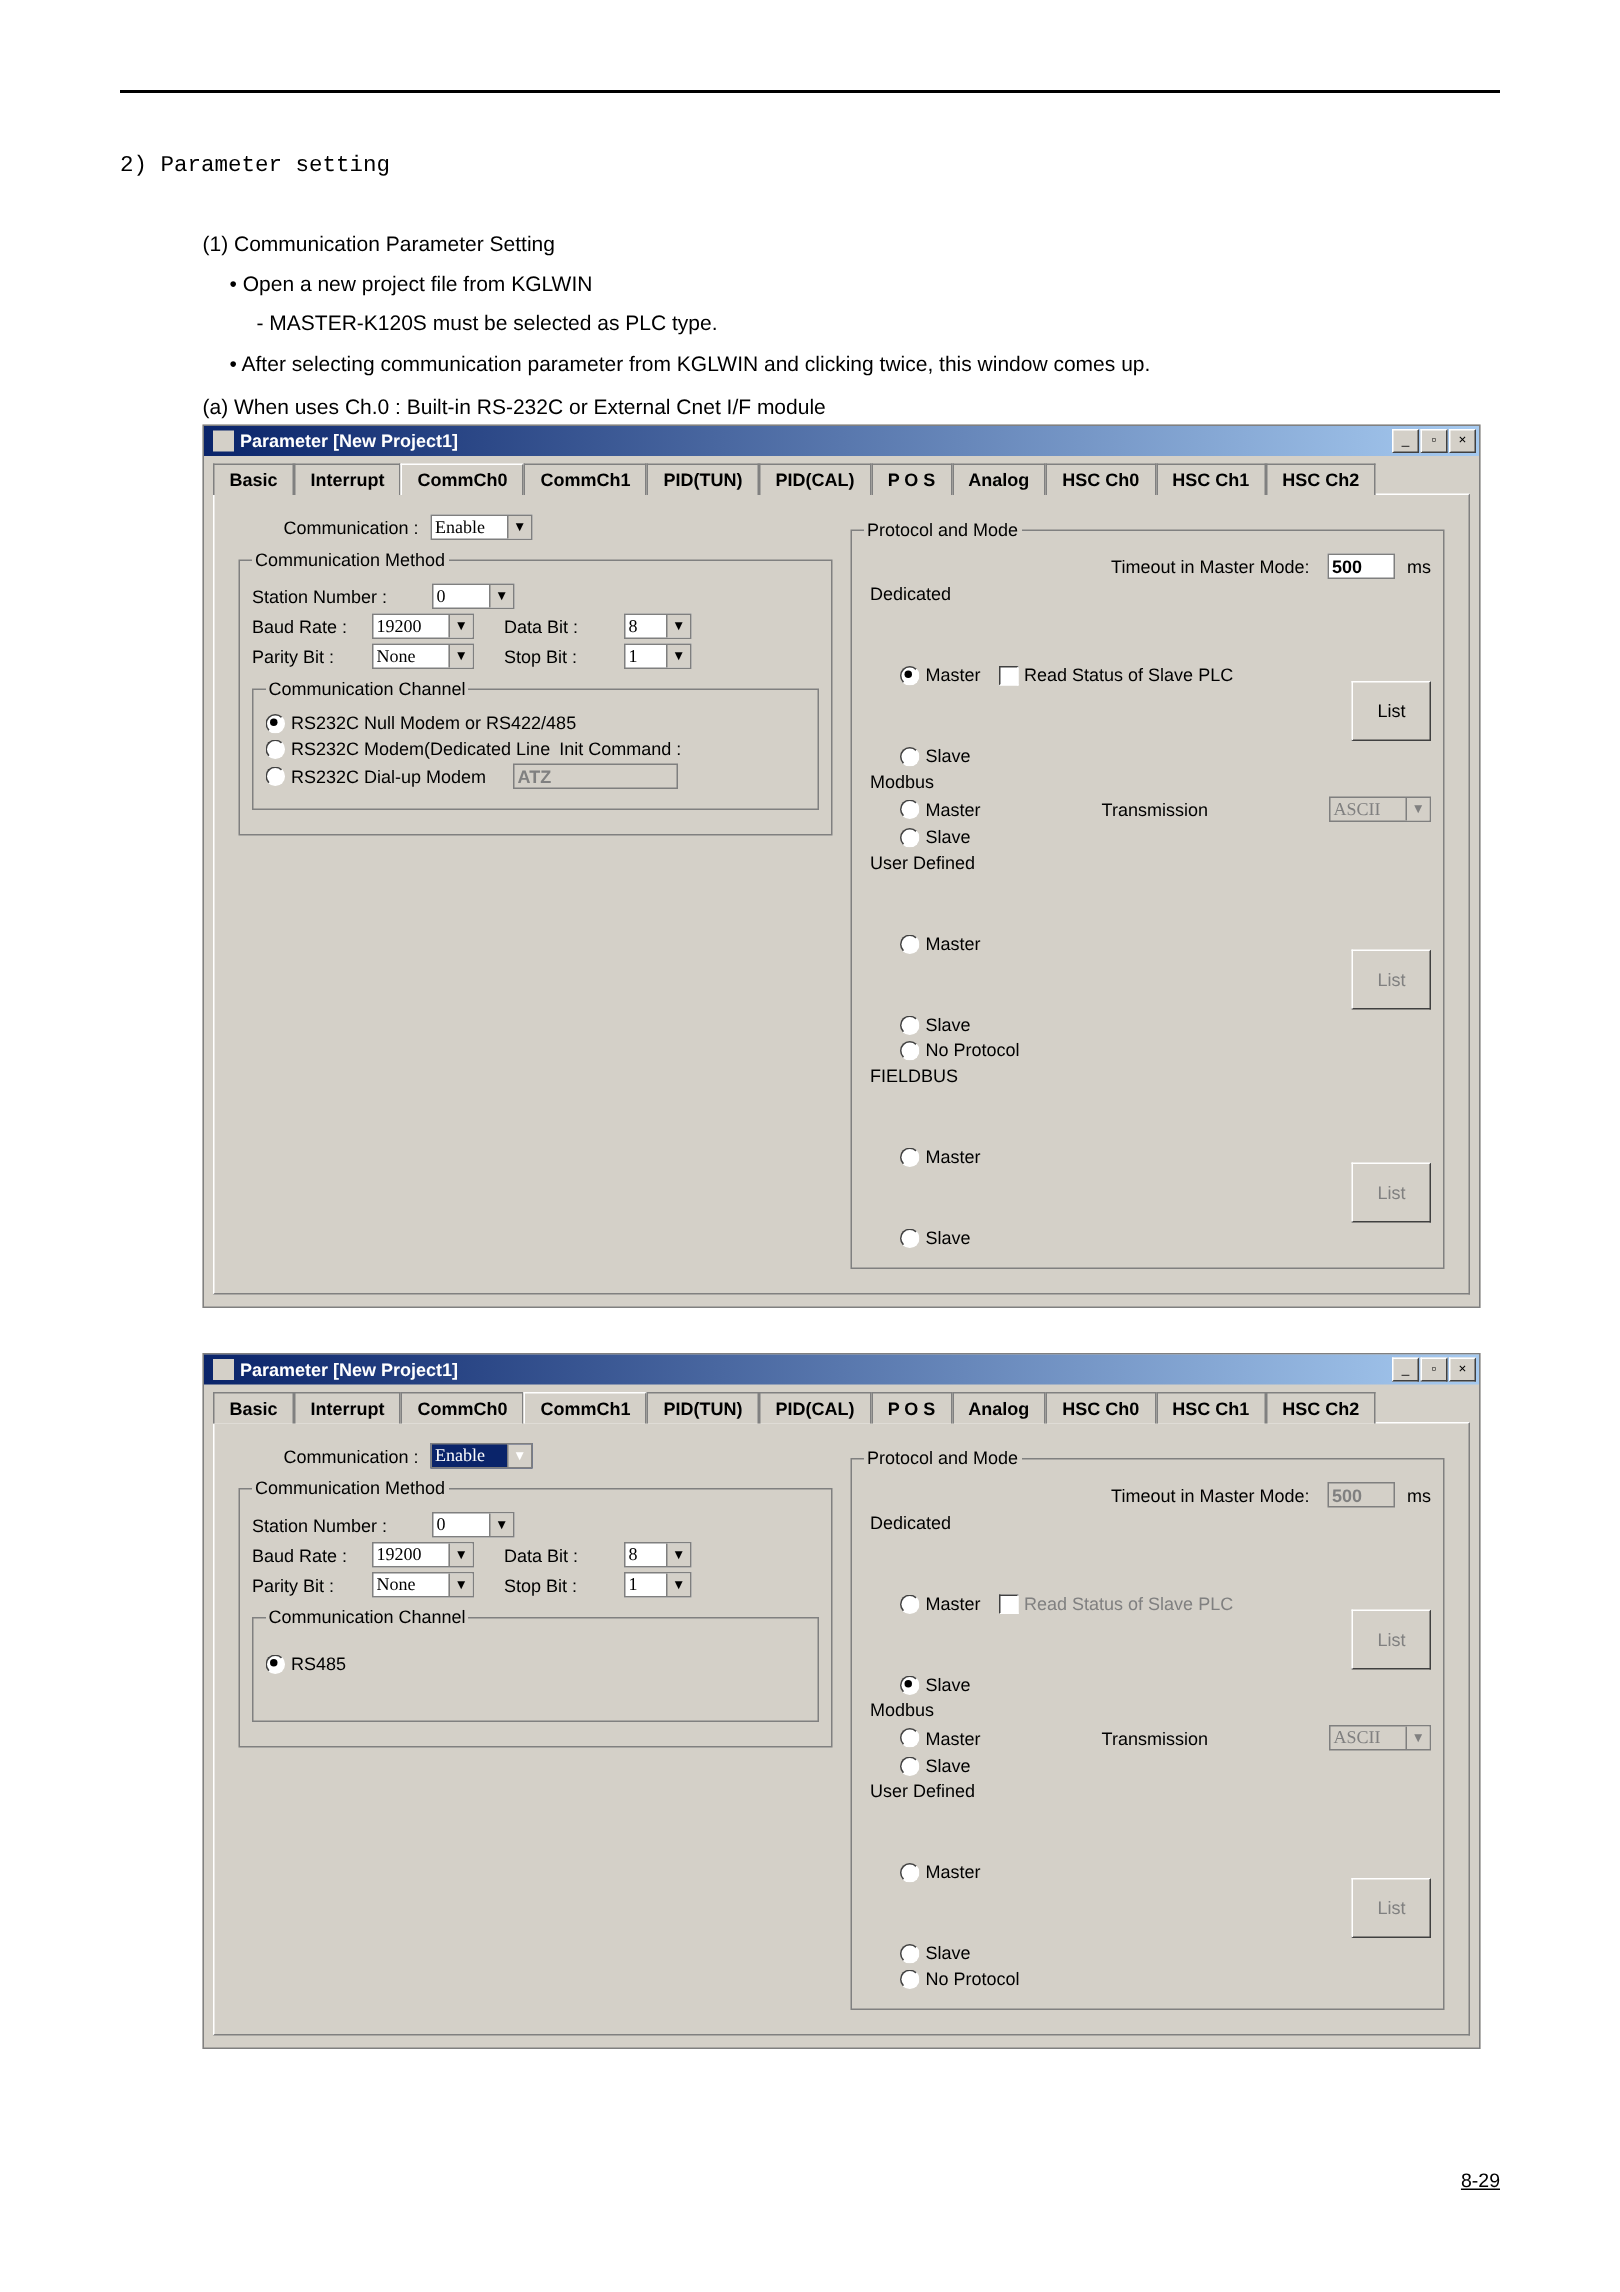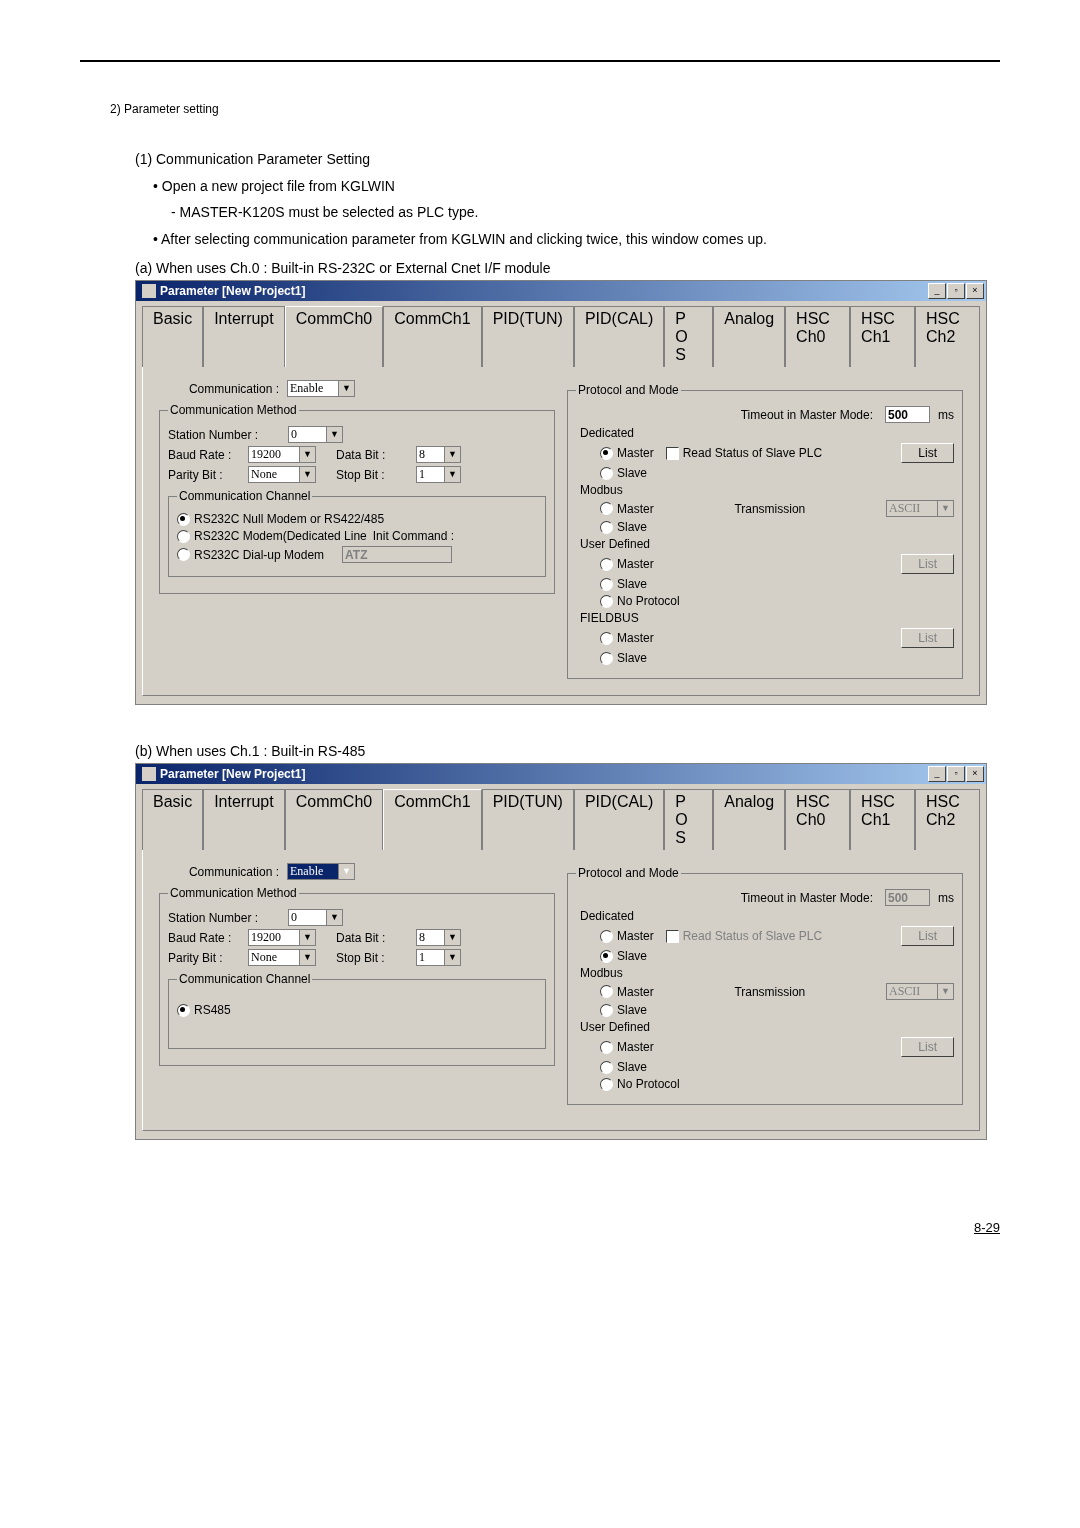--- a/index.html
+++ b/index.html
@@ -15,23 +15,23 @@
   .chapter-title {
     font-size: 20px;
     margin-bottom: 6px;
   }
   .hr-thick {
     border: none;
     border-top: 2.5px solid #000;
     margin: 0 0 40px 0;
   }
   .section {
-    font-size: 12px;
-    margin-left: 30px;
+    font-size: 15px;
     margin-bottom: 30px;
+    font-family: Liberation Mono, monospace;
   }
   .body-text {
     font-size: 14px;
     margin-left: 55px;
     line-height: 1.9;
   }
   .body-text .sub1 { margin-left: 0; }
   .body-text .sub2 { margin-left: 18px; }
   .body-text .sub3 { margin-left: 36px; }
   .caption {
@@ -76,22 +76,22 @@
 
   .tabs {
     display: flex;
     padding: 4px 6px 0 6px;
   }
   .tab {
     padding: 3px 10px;
     border: 1px solid #808080;
     border-bottom: none;
     background: #d4d0c8;
-    font-size: 16px;
-    font-weight: normal;
+    font-size: 12px;
+    font-weight: bold;
     position: relative;
     top: 1px;
   }
   .tab.active {
     background: #d4d0c8;
     border-top: 1px solid #fff;
     border-left: 1px solid #fff;
     z-index: 2;
   }
   .tabpane {
@@ -137,24 +137,24 @@
     background:#fff; margin-right:4px; vertical-align:middle;
     position:relative;
   }
   .radio { border-radius:50%; }
   .radio.sel::after{
     content:""; position:absolute; left:2px; top:2px; width:5px; height:5px;
     background:#000; border-radius:50%;
   }
   .btn {
     display:inline-block;
-    padding: 2px 16px;
+    padding: 12px 16px;
     border: 1px solid #404040;
     border-top-color:#fff; border-left-color:#fff;
-    background:#d4d0c8; font-size:12px;
+    background:#d4d0c8; font-size:12px;margin-top:48px;
   }
   .btn.disabled { color:#808080; }
   .group-lbl { margin: 2px 0 2px 4px; }
   .sub-indent { margin-left: 24px; }
   .footer { text-align:right; font-size:13px; margin-top:80px;text-decoration:underline; }
   .grey { color:#808080; }
 </style>
 </head>
 <body>
 
@@ -326,21 +326,20 @@
           <div class="row sub-indent">
               <span class="radio"></span>
               <span>Slave</span>
             </div>
         </fieldset>
       </div>
     </div>
   </div>
 
   <div style="height:30px"></div>
-  <div class="caption sub3">(b) When uses Ch.1 : Built-in RS-485</div>
 
   <div class="dlg">
     <div class="titlebar">
       <span class="ticon"></span>
       <span class="ttext">Parameter [New Project1]</span>
       <div class="winbtns">
         <div class="winbtn">_</div>
         <div class="winbtn">▫</div>
         <div class="winbtn">×</div>
       </div>

